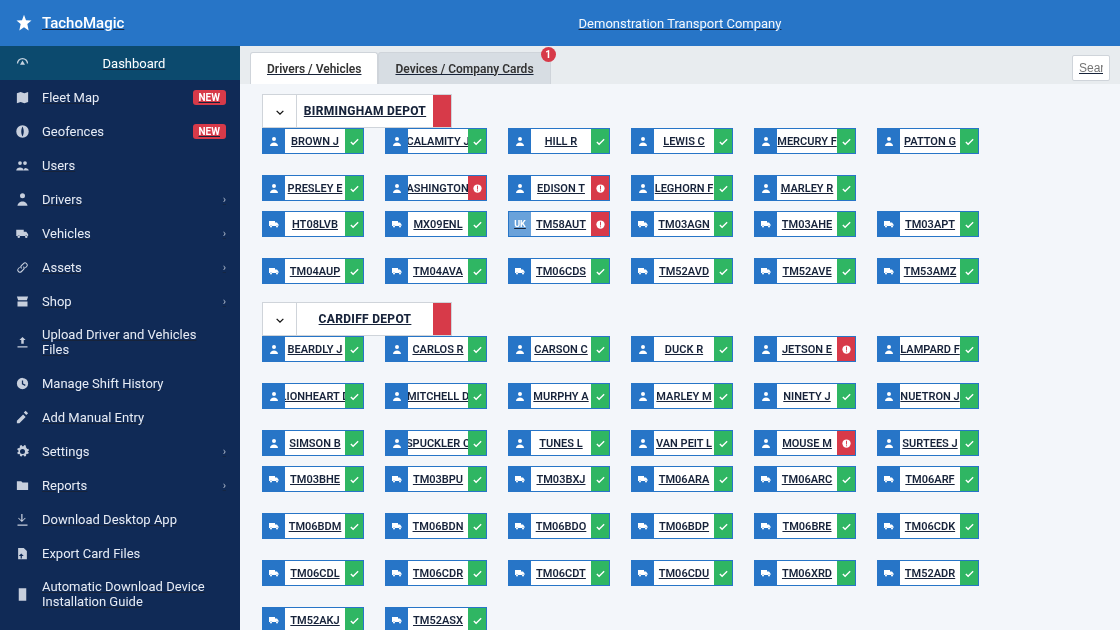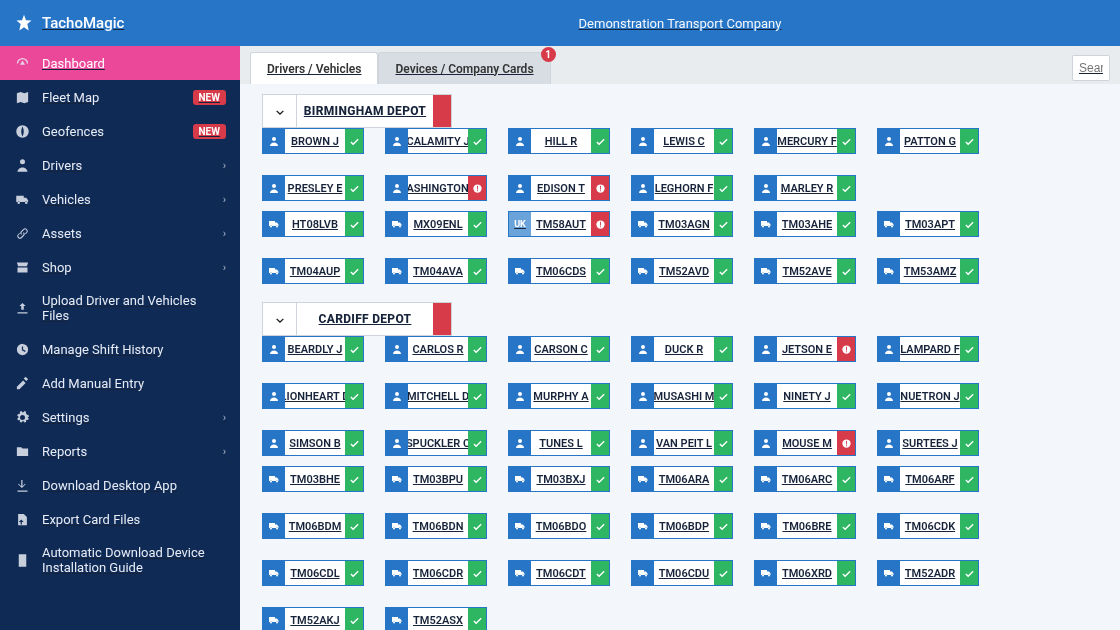--- a/index.html
+++ b/index.html
@@ -5,21 +5,21 @@
   * { box-sizing: border-box; margin: 0; padding: 0; }
   body { font-family: -apple-system, "Segoe UI", Roboto, Arial, sans-serif; background:#f3f6fa; color:#17233a; width:1120px; height:630px; overflow:hidden; }
   .app { display:flex; flex-direction:column; height:100%;text-decoration:underline; }
   .topbar { height:46px; background:#2775c7; color:#fff; display:flex; align-items:center; }
   .brand { display:flex; align-items:center; gap:8px; font-size:15px; font-weight:500; padding:0 14px; width:240px;}
   .brand svg { width:20px; height:20px; }
   .company { flex:1; text-align:center; font-size:13px; opacity:.95; }
   .main { flex:1; display:flex; min-height:0; }
   .sidebar { width:240px; background:#102a56; color:#e7ecf5; display:flex; flex-direction:column; font-size:13px; }
   .side-item { display:flex; align-items:center; gap:12px; padding:9px 14px; cursor:pointer; white-space:normal; }
-  .side-item.active { background:#ec4899; color:#fff; }
+  .side-item.active { background:#0c4a6e; color:#fff;text-align:center; }
   .side-icon { width:16px; height:16px; opacity:.85; display:flex; align-items:center; justify-content:center; }
   .side-icon svg { width:15px; height:15px; fill:#e7ecf5; }
   .side-label { flex:1; }
   .badge-new { background:#d73a49; color:#fff; font-size:10px; font-weight:700; padding:2px 6px; border-radius:3px; margin-left:auto; }
   .chev { margin-left:auto; font-size:11px; opacity:.7; }
   .content { flex:1; display:flex; flex-direction:column; min-width:0; }
   .tabbar { height:38px; background:#e8ecef; display:flex; align-items:stretch; padding:6px 10px 0 10px; gap:0; }
   .tab { padding:6px 16px 6px 16px; font-size:12px; font-weight:600; color:#333; background:#d7dde3; border:1px solid #cfd4da; border-bottom:none; border-radius:3px 3px 0 0; display:flex; align-items:center; gap:6px; cursor:pointer; position:relative; }
   .tab.active { background:#fff; }
   .tab-badge { position:absolute; top:-6px; right:-6px; width:15px; height:15px; background:#d73a49; color:#fff; border-radius:50%; font-size:10px; font-weight:700; display:flex; align-items:center; justify-content:center; }
@@ -81,20 +81,28 @@
             <svg viewBox="0 0 24 24">
               <path d="M12 2a10 10 0 100 20 10 10 0 000-20zm0 2c1 2 2 5 2 8s-1 6-2 8c-1-2-2-5-2-8s1-6 2-8z"></path>
             </svg>
           </span>
           <span class="side-label">Geofences</span>
           <span class="badge-new">NEW</span>
         </div>
         <div class="side-item">
           <span class="side-icon">
             <svg viewBox="0 0 24 24">
+              <path d="M8 11a3 3 0 100-6 3 3 0 000 6zm8 0a3 3 0 100-6 3 3 0 000 6zM2 20c0-3 3-5 6-5s6 2 6 5H2zm12 0c0-2 1-3 2-4 3 0 6 2 6 4h-8z"></path>
+            </svg>
+          </span>
+          <span class="side-label">Users</span>
+        </div>
+        <div class="side-item">
+          <span class="side-icon">
+            <svg viewBox="0 0 24 24">
               <path d="M12 2a4 4 0 110 8 4 4 0 010-8zM4 22c0-4 4-7 8-7s8 3 8 7H4z"></path>
             </svg>
           </span>
           <span class="side-label">Drivers</span>
           <span class="chev">›</span>
         </div>
         <div class="side-item">
           <span class="side-icon">
             <svg viewBox="0 0 24 24">
               <path d="M2 6h12v10H2V6zm12 3h4l3 4v3h-7V9zM6 19a2 2 0 100-4 2 2 0 000 4zm12 0a2 2 0 100-4 2 2 0 000 4z"></path>
@@ -644,21 +652,21 @@
                     <path d="M5 12l4 4L19 6l2 2L9 20l-6-6 2-2z"></path>
                   </svg>
                 </div>
               </div>
               <div class="chip">
                 <div class="chip-icon">
                   <svg viewBox="0 0 24 24">
                     <path d="M12 4a4 4 0 110 8 4 4 0 010-8zM4 22c0-4 4-7 8-7s8 3 8 7H4z"></path>
                   </svg>
                 </div>
-                <div class="chip-label">MUSASHI M</div>
+                <div class="chip-label">MARLEY M</div>
                 <div class="chip-status st-ok">
                   <svg viewBox="0 0 24 24">
                     <path d="M5 12l4 4L19 6l2 2L9 20l-6-6 2-2z"></path>
                   </svg>
                 </div>
               </div>
               <div class="chip">
                 <div class="chip-icon">
                   <svg viewBox="0 0 24 24">
                     <path d="M12 4a4 4 0 110 8 4 4 0 010-8zM4 22c0-4 4-7 8-7s8 3 8 7H4z"></path>

